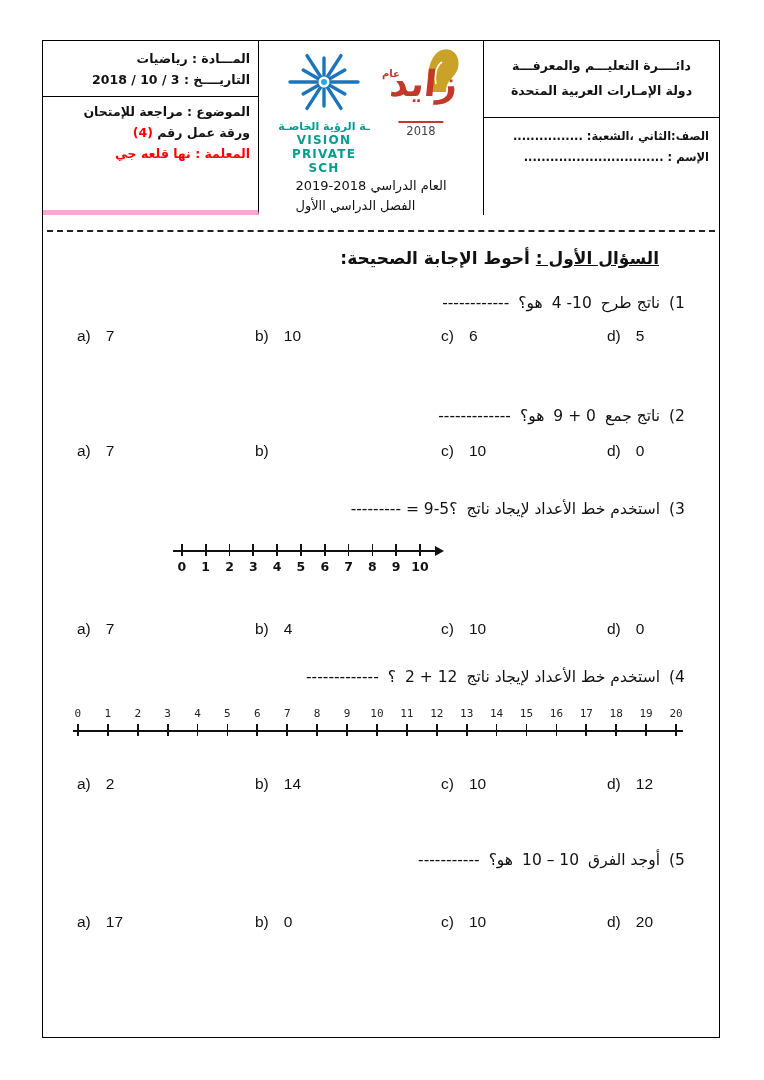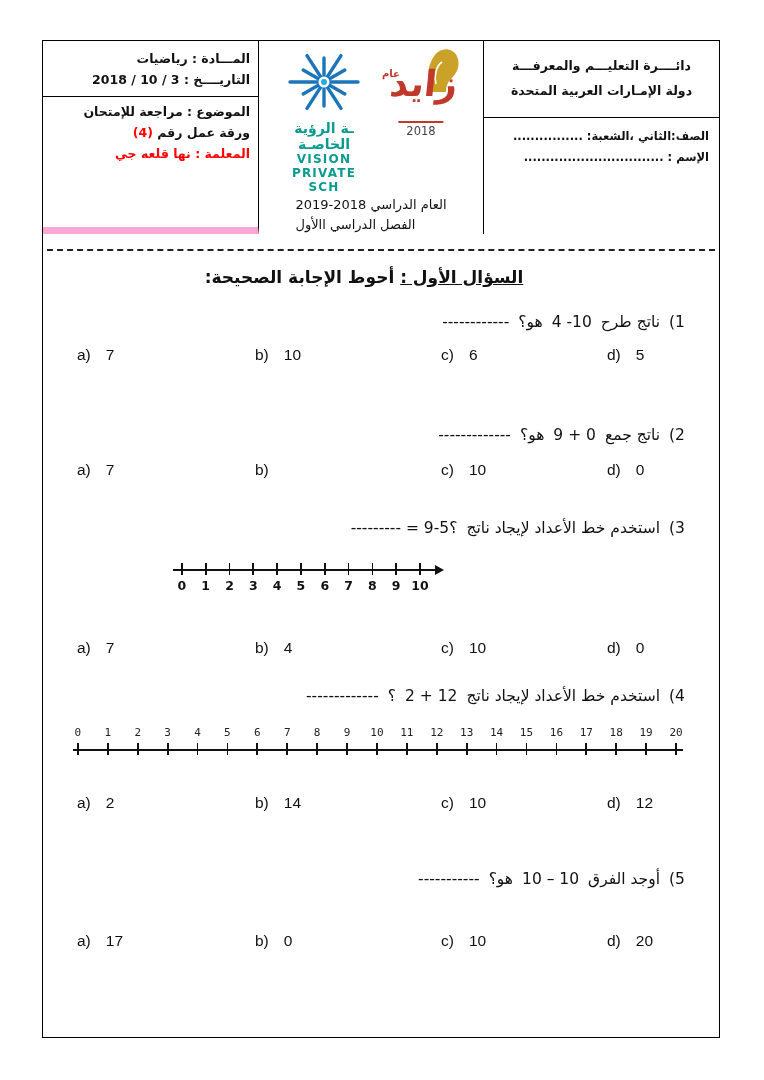--- a/index.html
+++ b/index.html
@@ -7,50 +7,50 @@
     position:relative; width:764px; height:1080px; background:#ffffff;
     font-family:"DejaVu Sans", sans-serif; color:#111; overflow:hidden;
   }
   .frame {
     position:absolute; left:42px; top:40px; width:678px; height:998px;
     border:1.7px solid #000; box-sizing:border-box; background:#fff;
   }
 
   
   .header { display:grid; grid-template-columns:216px 1fr 236px; direction:ltr; min-height:140px; }
-  .h-left { border-right:1px solid #000; border-bottom:7px solid #f9a8d4; direction:rtl; }
+  .h-left { border-right:1px solid #000; border-bottom:5px solid #f9a8d4; direction:rtl; }
   .h-left .cell1 { border-bottom:1px solid #000; padding:8px 8px 6px; }
   .h-left .cell2 { padding:5px 8px; }
   .h-line { font-size:12.5px; font-weight:bold; line-height:1.65; text-align:right; }
   .red { color:#ff0000; }
   .ltr-inline { direction:ltr; unicode-bidi:bidi-override; display:inline-block; }
 
   .h-mid { display:flex; flex-direction:column; align-items:center; padding-top:3px; }
   .logos { display:flex; align-items:flex-start; gap:8px; }
   .school-logo { width:92px; text-align:center; }
-  .school-ar { color:#0a9b8e; font-size:14px; font-weight:bold; margin-top:-4px; }
+  .school-ar { color:#0a9b8e; font-size:11px; font-weight:bold; margin-top:-4px; }
   .school-en { color:#0a9b8e; font-size:12px; letter-spacing:1.2px; font-weight:bold; }
   .zayed { position:relative; width:86px; height:96px;text-align:right; }
   .z-am { position:absolute; top:24px; left:4px; color:#c0392b; font-size:10px; font-weight:bold; }
   .z-word { position:absolute; top:22px; left:12px; color:#c0392b; font-size:36px; font-weight:bold; line-height:1; transform:skewX(-6deg); }
   .z-portrait { position:absolute; top:0; right:2px; }
   .z-year { position:absolute; bottom:2px; left:50%; transform:translateX(-50%);
             border-top:2.5px solid #c0392b; padding:1px 8px 0; font-size:11.5px; font-weight:normal; color:#444; }
   .year-lines { text-align:left; font-size:13px; line-height:1.5; margin-top:1px; direction:rtl; }
 
   .h-right { border-left:1px solid #000; direction:rtl; display:flex; flex-direction:column; }
   .gov-box { border-bottom:1px solid #000; padding:12px 4px 14px; text-align:center; }
   .gov-line { font-size:12.5px; font-weight:bold; line-height:2; }
   .name-lines { padding:8px 10px 0; font-size:11.5px; font-weight:bold; line-height:1.8; text-align:right; }
 
   .dash-sep { border-top:2.6px dashed #222; margin:15px 4px 0; height:0; }
 
   
   .content { padding:0 26px; direction:rtl; }
-  .section-title { margin:16px 34px 0 0; text-align:center; font-size:17px; font-weight:bold; }
+  .section-title { margin:16px 34px 0 0; text-align:right; font-size:17px; font-weight:bold; }
   .section-title .u { text-decoration:underline; }
 
   .q-line { display:flex; direction:rtl; align-items:baseline; gap:9px; font-size:15.5px; }
   .q-marker { direction:ltr; unicode-bidi:bidi-override; min-width:24px; text-align:left; }
   .q-math { direction:ltr; unicode-bidi:bidi-override; }
 
   .q-opts { display:grid; grid-template-columns:178px 186px 166px auto; direction:ltr; padding-left:8px;
             font-family:"Liberation Sans", sans-serif; font-size:15.5px; }
   .opt { display:flex; gap:15px; align-items:baseline; }
 

